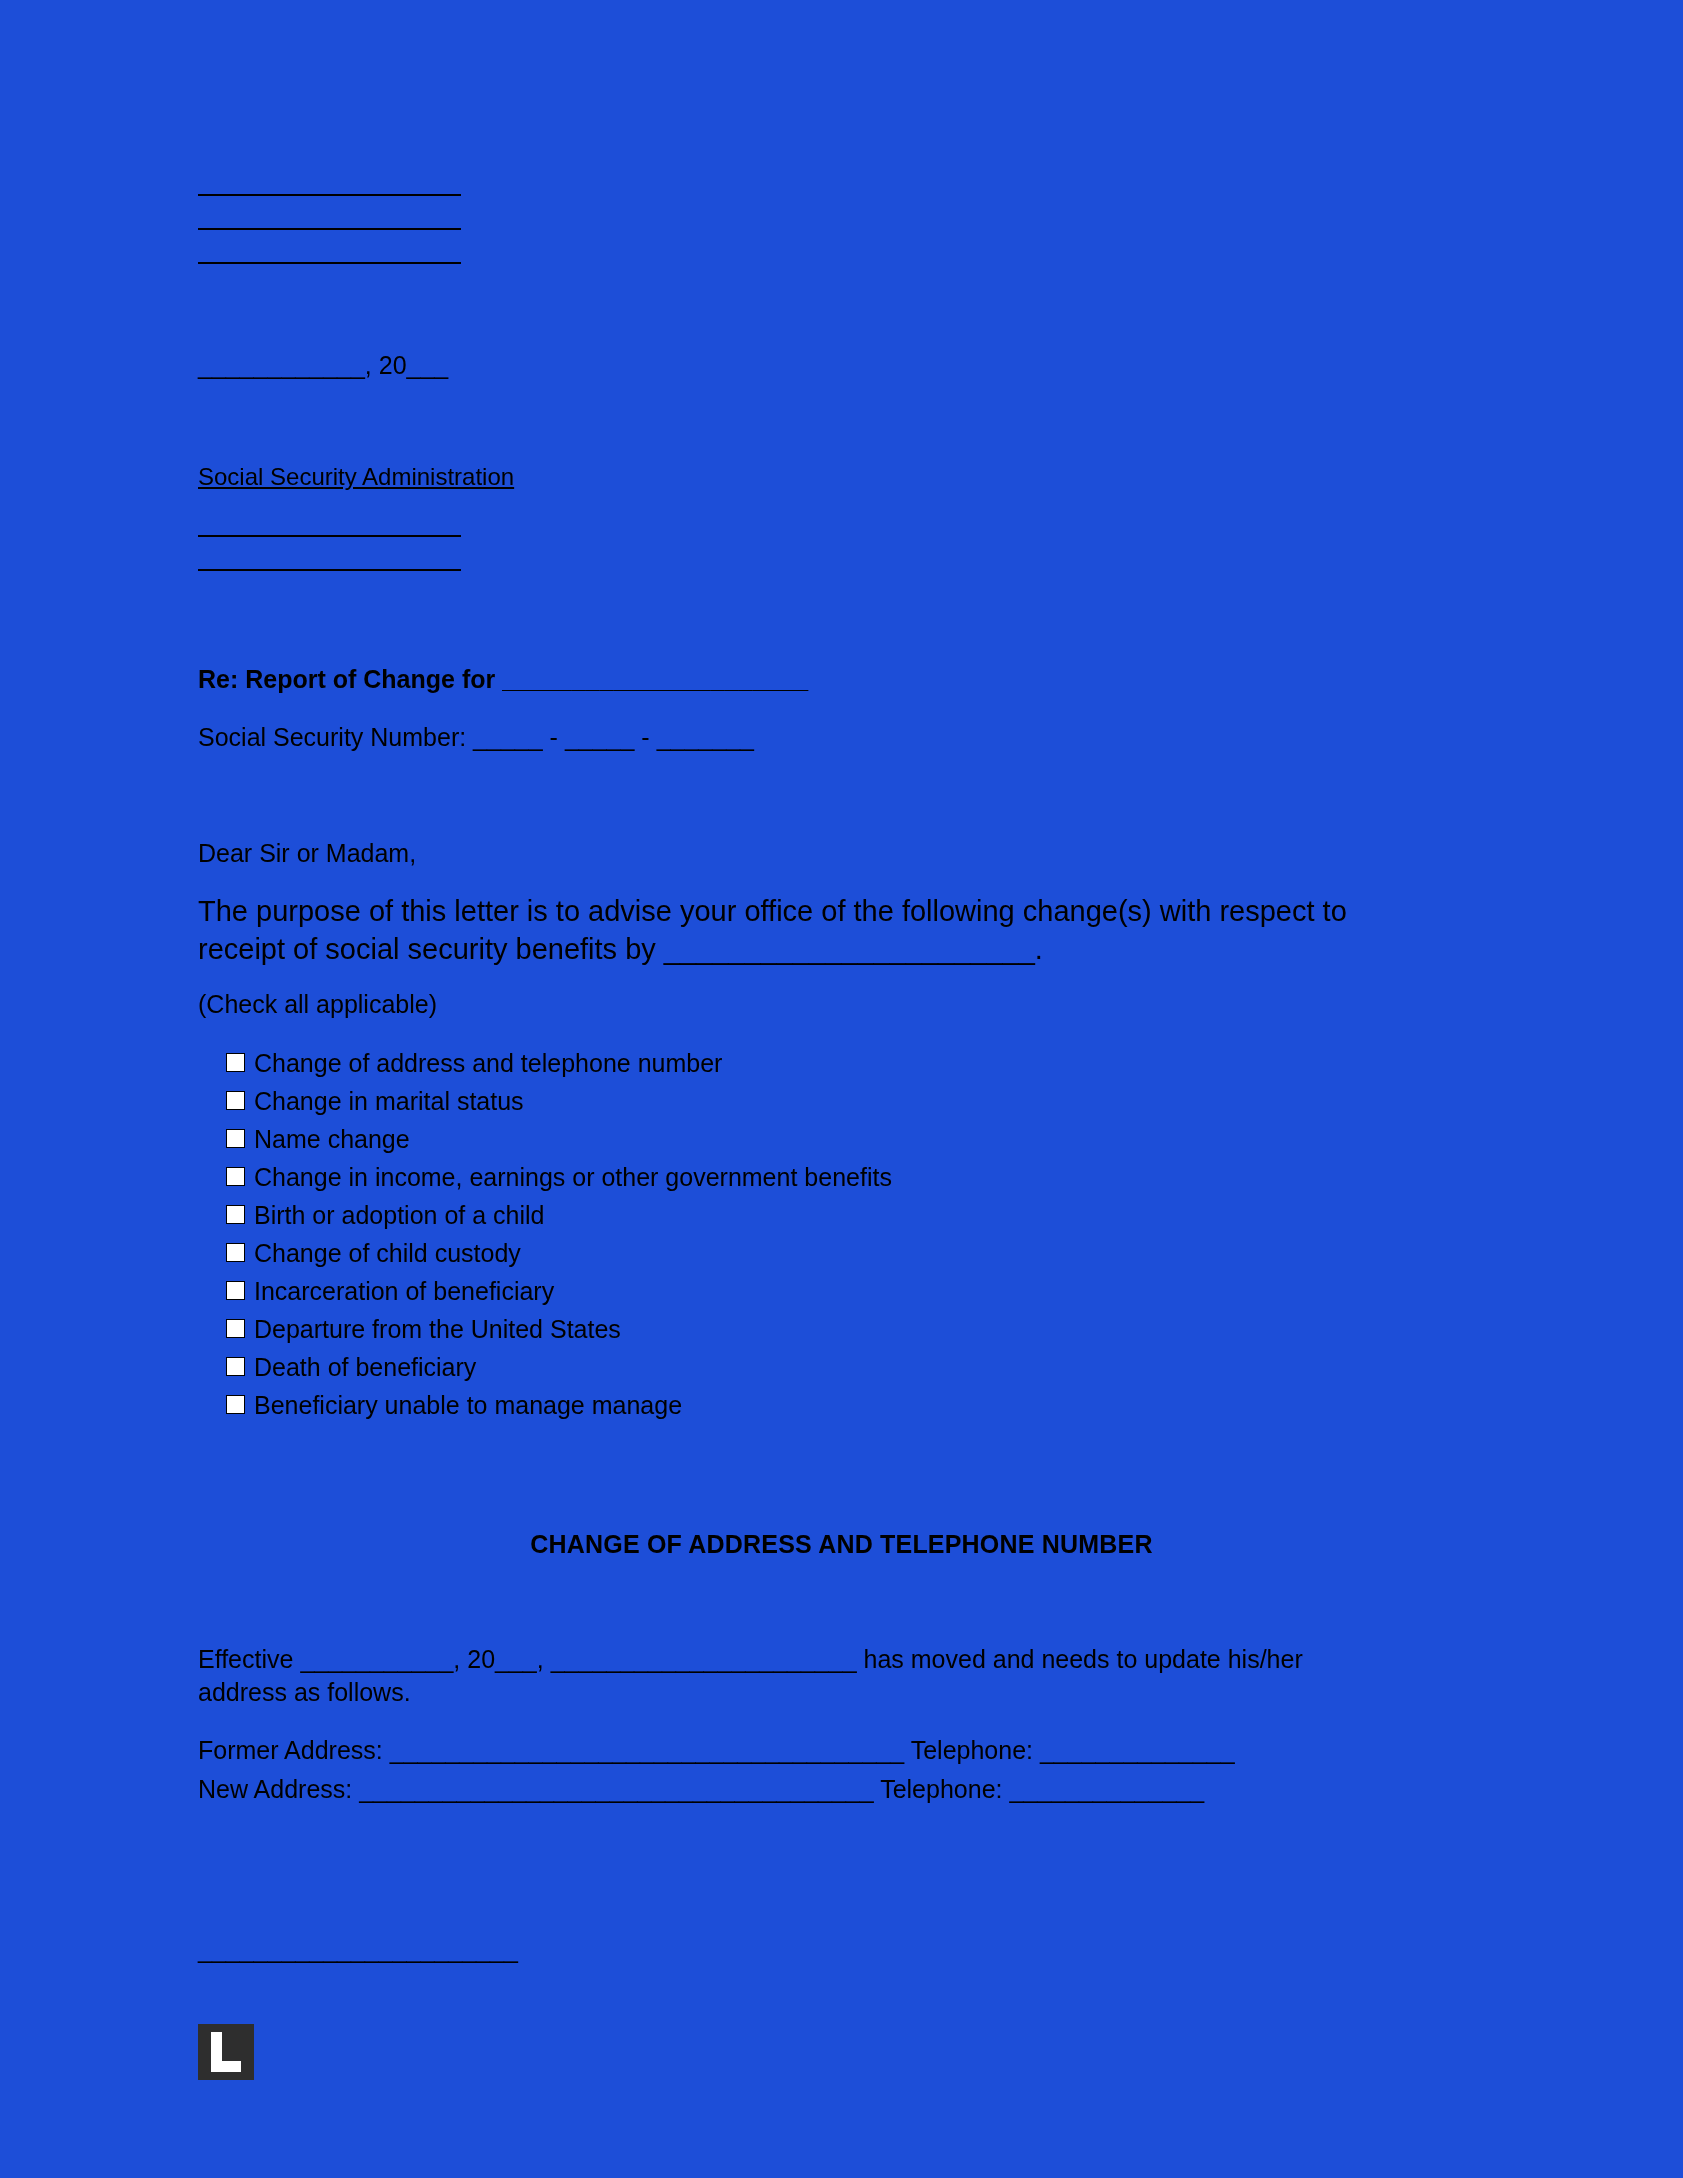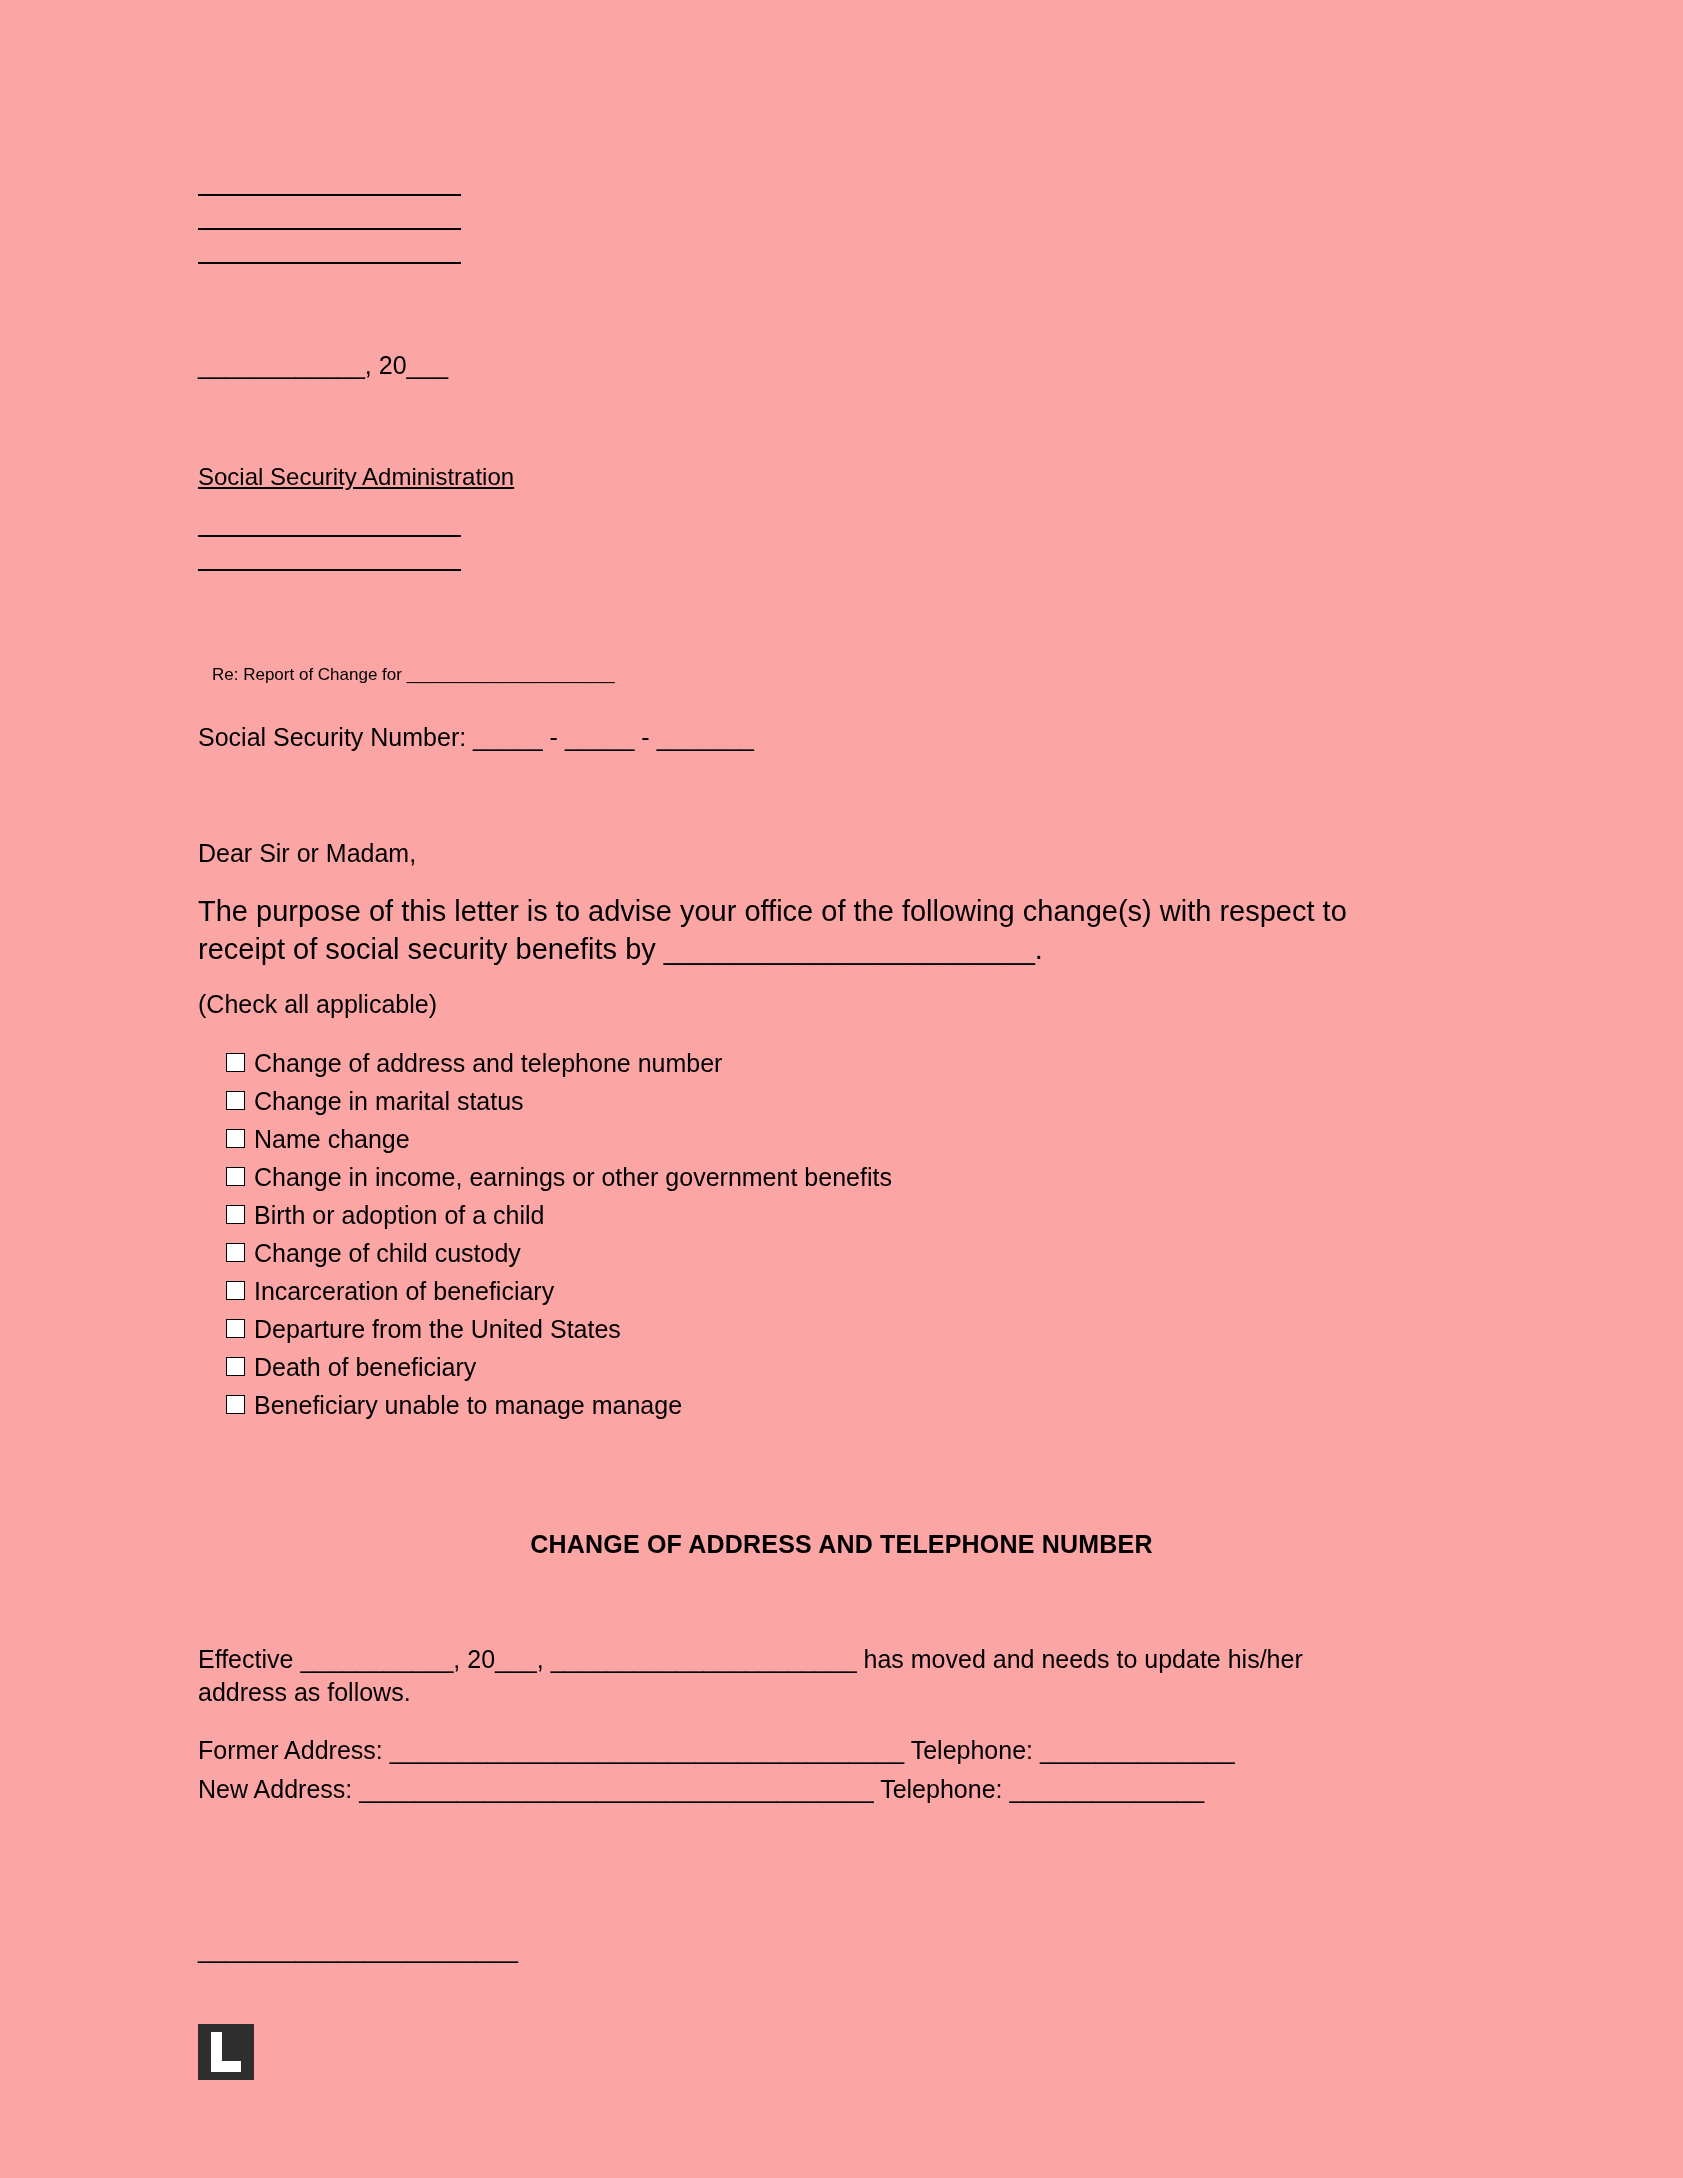--- a/index.html
+++ b/index.html
@@ -12,21 +12,21 @@
     height: 2178px;
     font-family: "Liberation Sans", sans-serif;
     color: #000000;
     position: relative;
     overflow: hidden;
   }
   .page {
     position: relative;
     width: 1683px;
     height: 2178px;
-    background: #fca5a5;
+    background: #1d4ed8;
   }
 
   .rule-line {
     display: inline-block;
     border-bottom: 2.5px solid #000;
     vertical-align: baseline;
     height: 0;
   }
 
   
@@ -55,24 +55,24 @@
 
   .addr-block2 {
     position: absolute;
     left: 198px;
     top: 535px;
   }
   .addr-block2 .rule-line { margin-bottom: 28px; }
 
   .re-line {
     position: absolute;
-    left: 212px;
+    left: 198px;
     top: 665px;
-    font-size: 17px;
-    font-weight: normal;
+    font-size: 25px;
+    font-weight: bold;
     white-space: nowrap;
   }
   .ssn-line {
     position: absolute;
     left: 198px;
     top: 723px;
     font-size: 25px;
     white-space: nowrap;
   }
 

